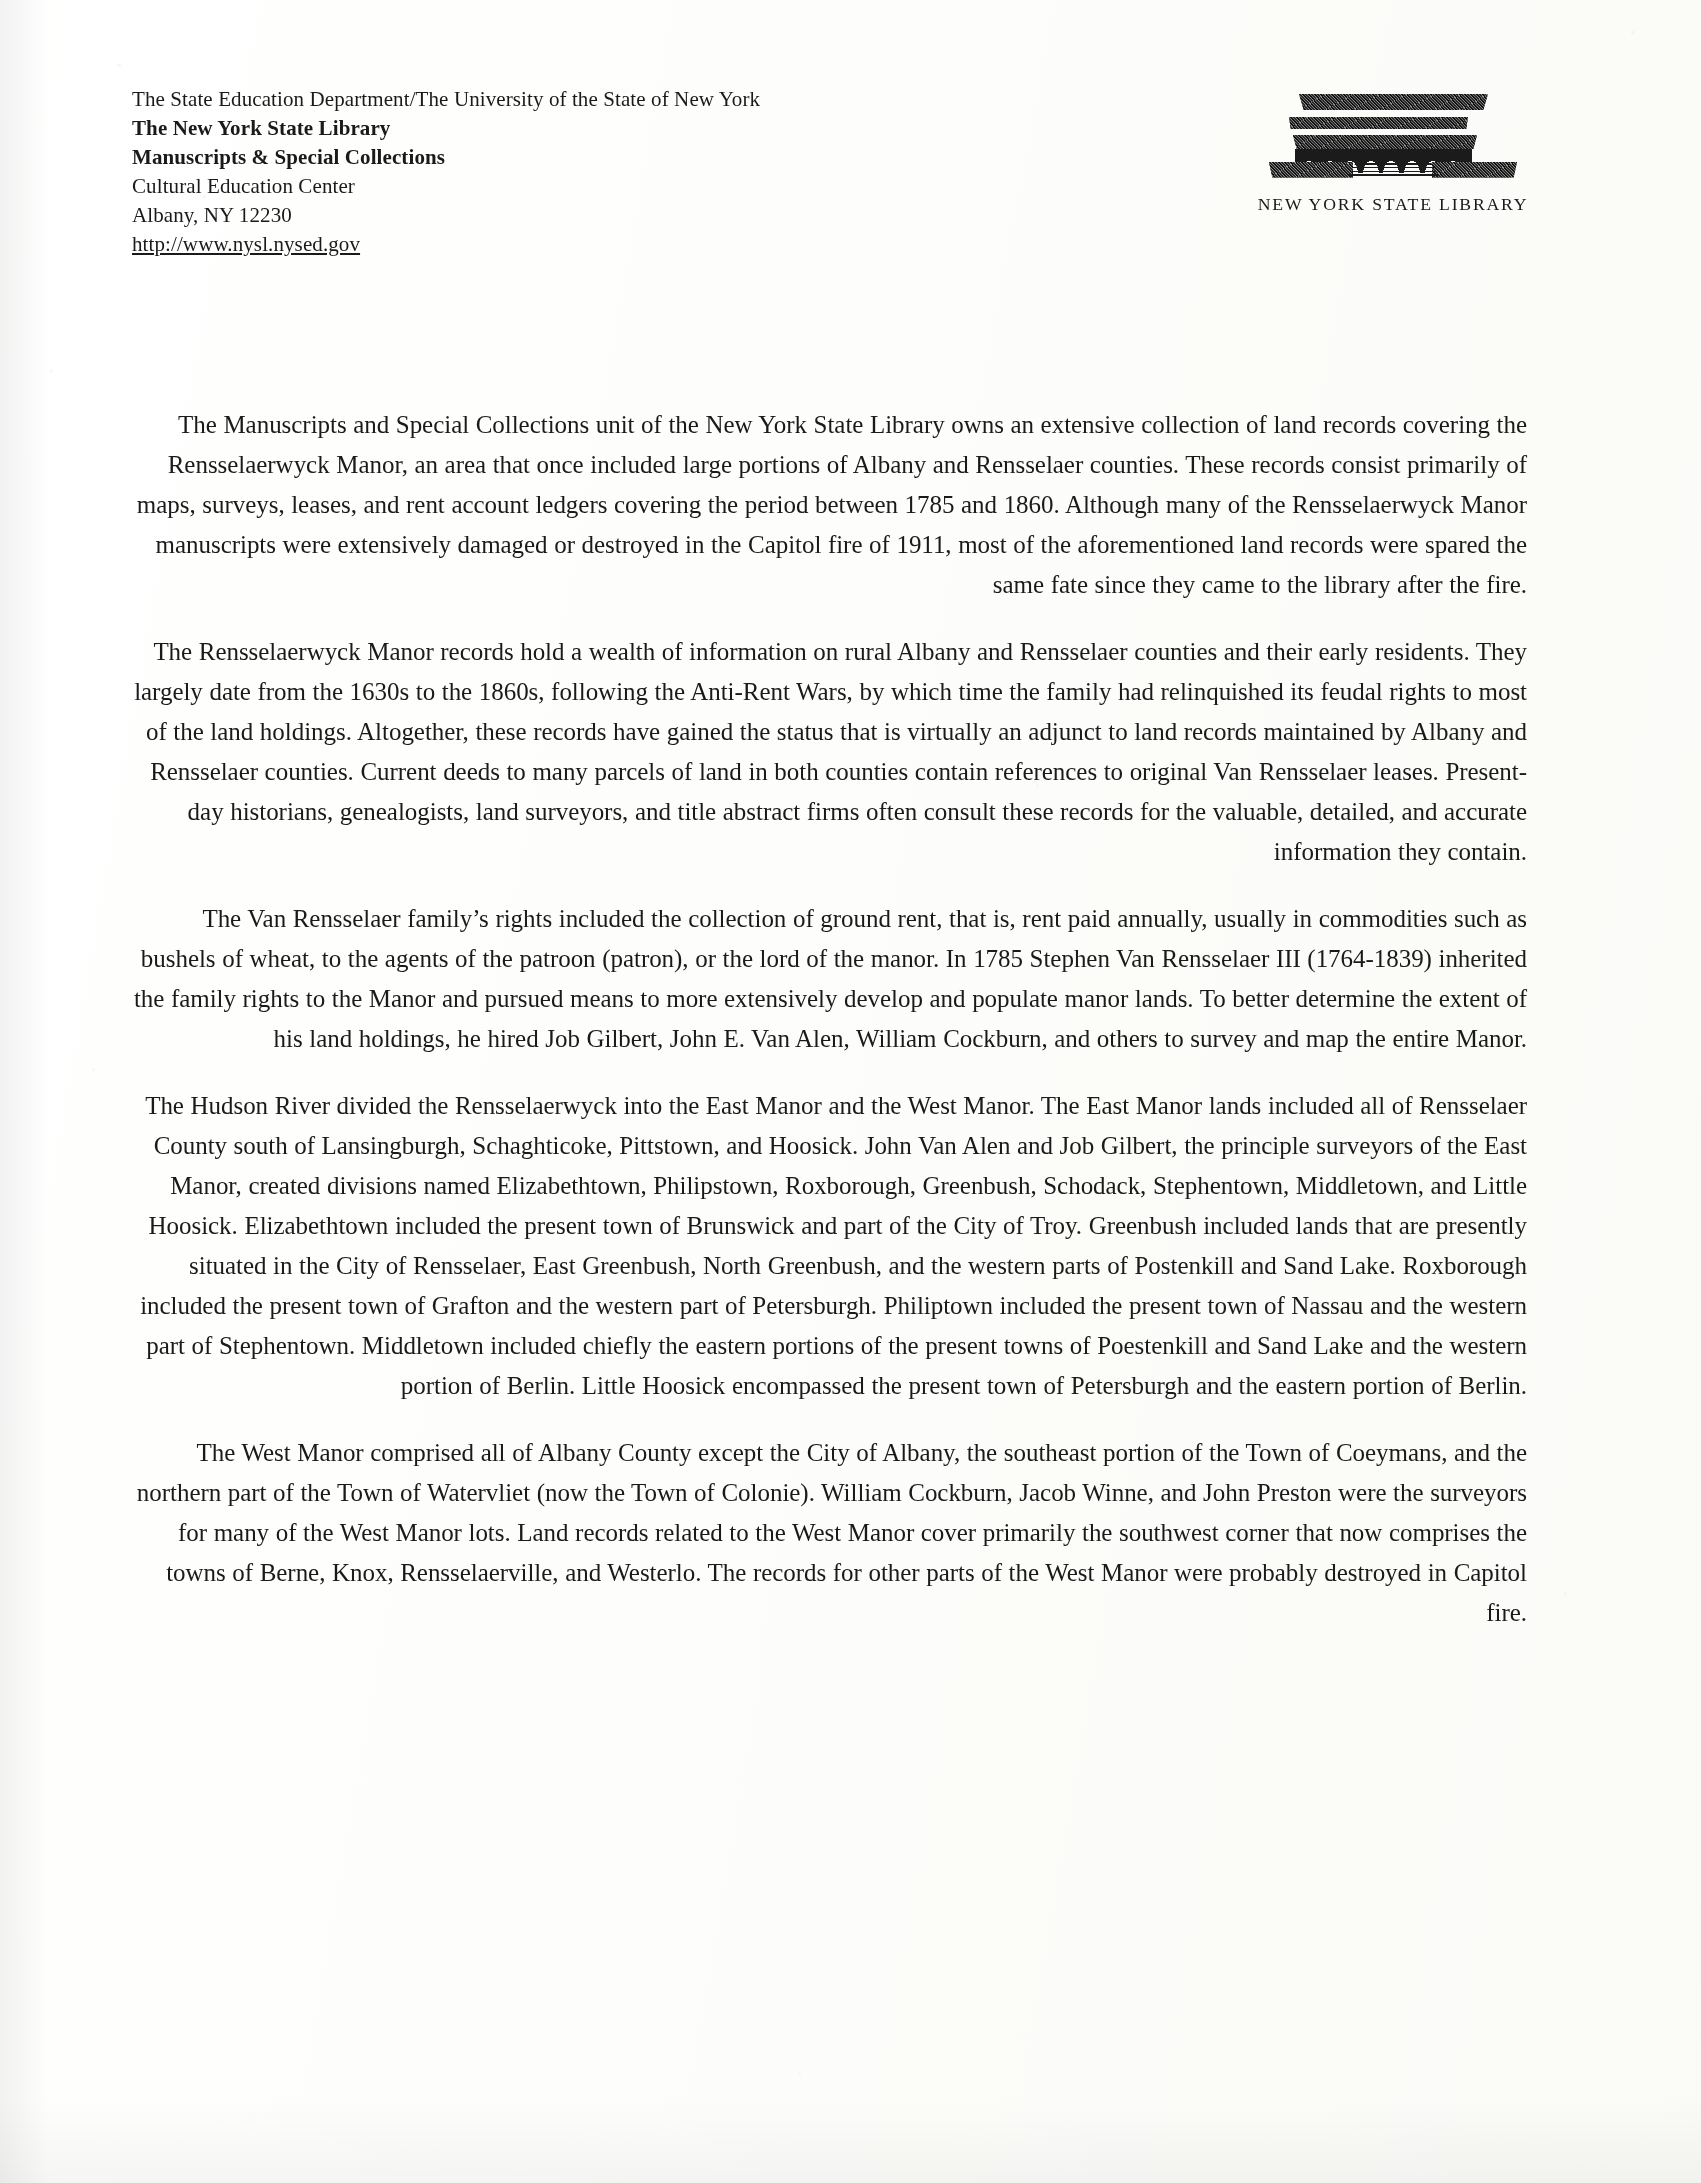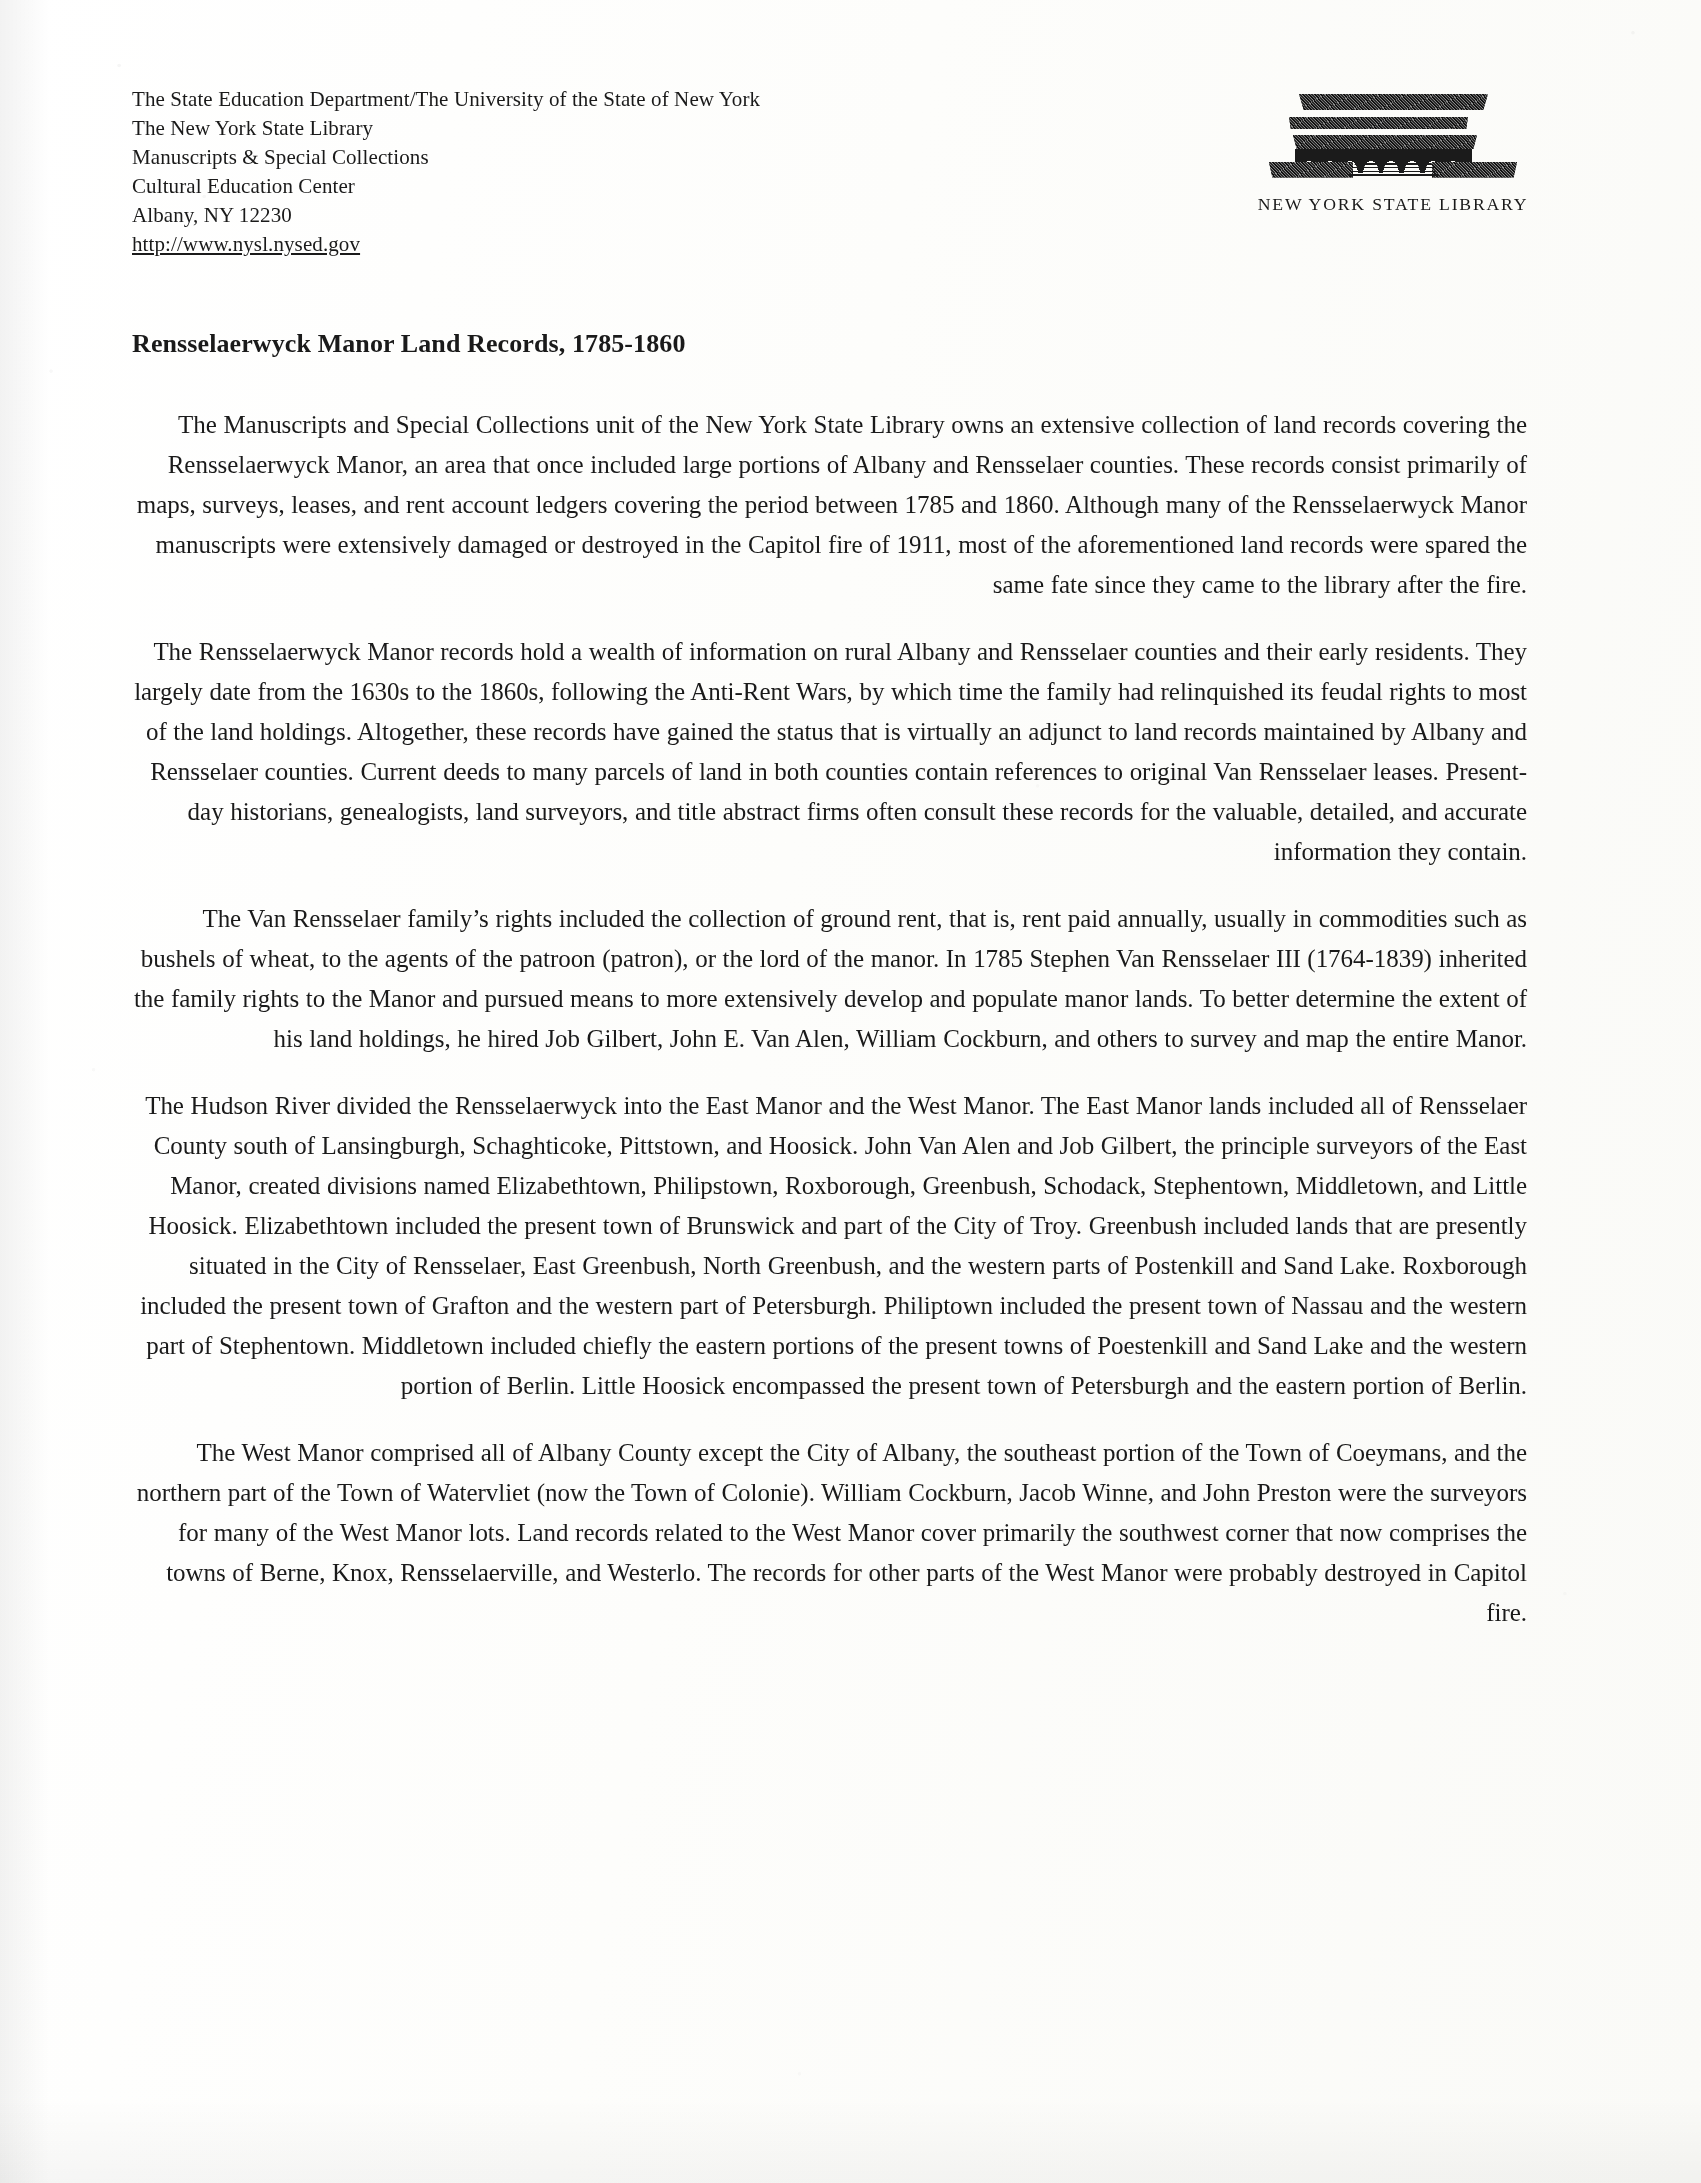--- a/index.html
+++ b/index.html
@@ -62,21 +62,21 @@
     left: 132px;
     top: 85px;
     width: 1063px;
   }
   .lh-line {
     font-size: 21px;
     line-height: 29px;
     letter-spacing: 0.1px;
     white-space: nowrap;
   }
-  .lh-line.bold { font-weight: normal; }
+  .lh-line.bold { font-weight: bold; }
   .lh-line.link { text-decoration: underline; }
 
   
   .logo-block {
     position: absolute;
     left: 1255px;
     top: 91px;
     width: 276px;
     text-align: center;
   }
@@ -216,21 +216,20 @@
       <div class="colonnade">
         <div class="arch-row"></div>
       </div>
       <div class="base-left"></div>
       <div class="base-right"></div>
       <div class="steps"></div>
     </div>
     <div class="logo-caption">NEW YORK STATE LIBRARY</div>
   </div>
 
-  <div class="doc-title">Rensselaerwyck Manor Land Records, 1785-1860</div>
 
   <div class="body-text">
     <p class="para">The Manuscripts and Special Collections unit of the New York State Library owns an extensive collection of land records covering the Rensselaerwyck Manor, an area that once included large portions of Albany and Rensselaer counties. These records consist primarily of maps, surveys, leases, and rent account ledgers covering the period between 1785 and 1860.  Although many of the Rensselaerwyck Manor manuscripts were extensively damaged or destroyed in the Capitol fire of 1911, most of the aforementioned land records were spared the same fate since they came to the library after the fire.</p>
     <p class="para">The Rensselaerwyck Manor records hold a wealth of information on rural Albany and Rensselaer counties and their early residents. They largely date from the 1630s to the 1860s, following the Anti-Rent Wars, by which time the family had relinquished its feudal rights to most of the land holdings. Altogether, these records have gained the status that is virtually an adjunct to land records maintained by Albany and Rensselaer counties.  Current deeds to many parcels of land in both counties contain references to original Van Rensselaer leases.  Present-day historians, genealogists, land surveyors, and title abstract firms often consult these records for the valuable, detailed, and accurate information they contain.</p>
     <p class="para">The Van Rensselaer family’s rights included the collection of ground rent, that is, rent paid annually, usually in commodities such as bushels of wheat, to the agents of the patroon (patron), or the lord of the manor.  In 1785 Stephen Van Rensselaer III (1764-1839) inherited the family rights to the Manor and pursued means to more extensively develop and populate manor lands. To better determine the extent of his land holdings, he hired Job Gilbert, John E. Van Alen, William Cockburn, and others to survey and map the entire Manor.</p>
     <p class="para">The Hudson River divided the Rensselaerwyck into the East Manor and the West Manor.  The East Manor lands included all of Rensselaer County south of Lansingburgh, Schaghticoke, Pittstown, and Hoosick.  John Van Alen and Job Gilbert, the principle surveyors of the East Manor, created divisions named Elizabethtown, Philipstown, Roxborough, Greenbush, Schodack, Stephentown, Middletown, and Little Hoosick.  Elizabethtown included the present town of Brunswick and part of the City of Troy.  Greenbush included lands that are presently situated in the City of Rensselaer, East Greenbush, North Greenbush, and the western parts of Postenkill and Sand Lake. Roxborough included the present town of Grafton and the western part of Petersburgh.  Philiptown included the present town of Nassau and the western part of Stephentown. Middletown included chiefly the eastern portions of the present towns of Poestenkill and Sand Lake and the western portion of Berlin. Little Hoosick encompassed the present town of Petersburgh and the eastern portion of Berlin.</p>
     <p class="para">The West Manor comprised all of Albany County except the City of Albany, the southeast portion of the Town of Coeymans, and the northern part of the Town of Watervliet (now the Town of Colonie). William Cockburn, Jacob Winne, and John Preston were the surveyors for many of the West Manor lots. Land records related to the West Manor cover primarily the southwest corner that now comprises the towns of Berne, Knox, Rensselaerville, and Westerlo.  The records for other parts of the West Manor were probably destroyed in Capitol fire.</p>
   </div>
 
 </div>

